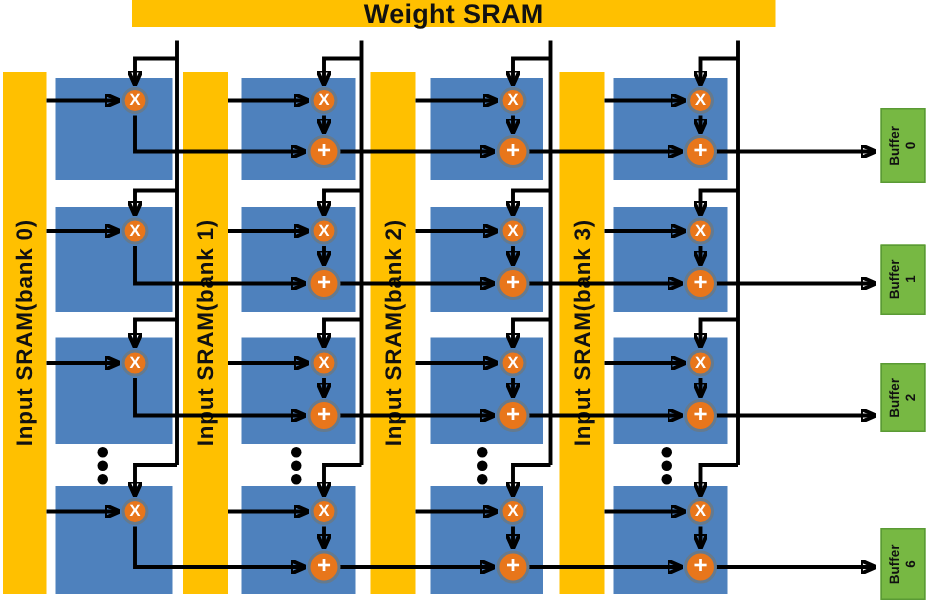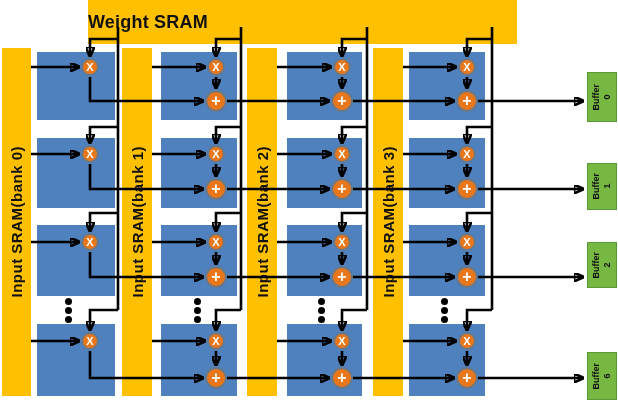--- a/index.html
+++ b/index.html
@@ -8,22 +8,22 @@
     --op-orange:#E8761B;
     --op-ring:#657a8e;
     --buffer-green:#77B843;
     --wire-black:#000000;
   }
   *{box-sizing:border-box;margin:0;padding:0;}
   body{background:#ffffff;font-family:"Liberation Sans",sans-serif;}
   .stage{position:relative;width:618px;height:404px;background:#ffffff;overflow:hidden;}
 
   
-  .wbar{position:absolute;left:88px;top:0;width:429px;height:44px;background:var(--sram-yellow);
-        display:flex;align-items:center;z-index:1;}
+  .wbar{position:absolute;left:88px;top:0;width:429px;height:18px;background:var(--sram-yellow);
+        display:flex;align-items:center;justify-content:center;z-index:1;}
   .wbar span{font-size:18px;font-weight:600;color:#111;letter-spacing:.2px;}
 
   .vbar{position:absolute;top:48px;height:348px;width:30px;background:var(--sram-yellow);
         display:flex;align-items:center;justify-content:center;z-index:1;}
   .bank0{left:2px;width:29px;}
   .bank1{left:122px;}
   .bank2{left:247px;}
   .bank3{left:373px;}
   .vtext{writing-mode:vertical-rl;transform:rotate(180deg);white-space:nowrap;
          font-size:15px;font-weight:600;color:#111;letter-spacing:.5px;}

